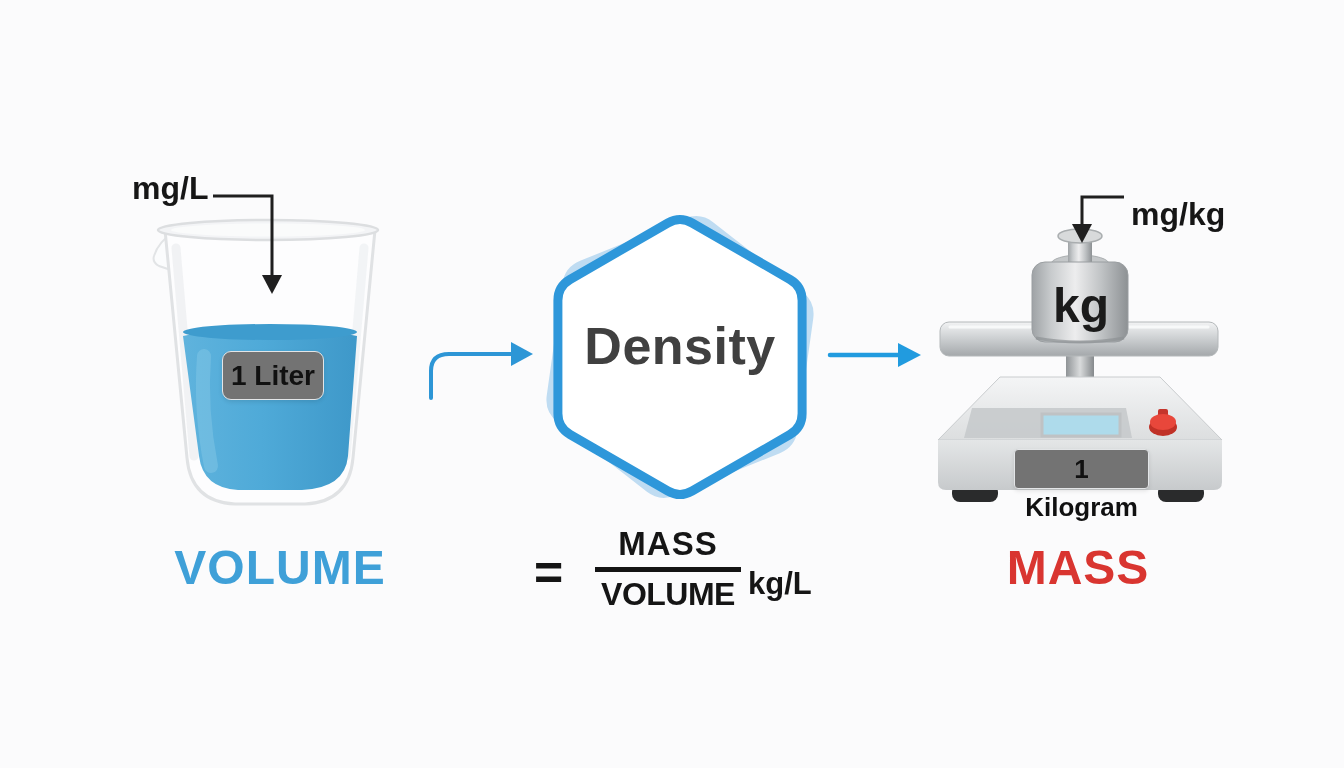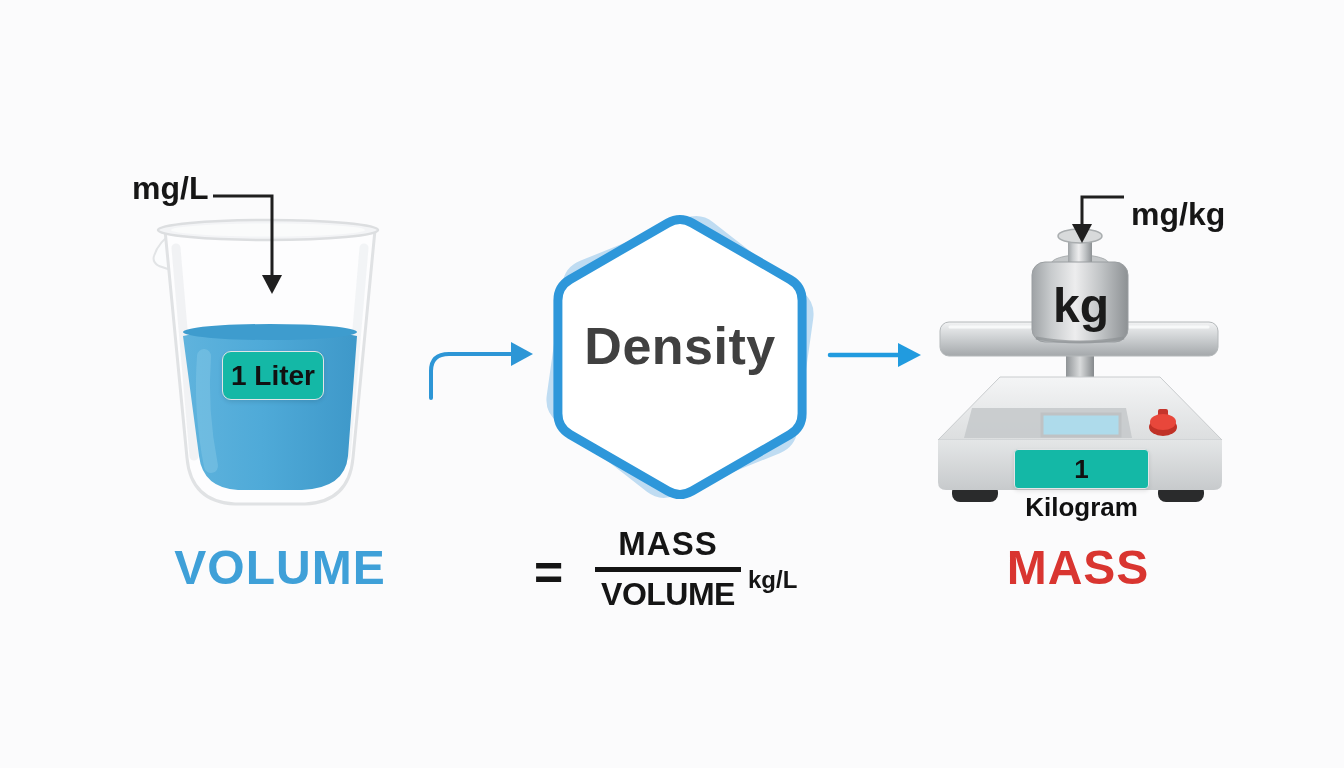--- a/index.html
+++ b/index.html
@@ -7,30 +7,30 @@
     position:relative;width:1344px;height:768px;overflow:hidden;
     background:#fbfbfc;
     font-family:"Liberation Sans", sans-serif;
   }
   .abs{position:absolute;}
   .annot{font-weight:700;font-size:32px;color:#161616;}
   .caption{font-weight:800;font-size:48px;letter-spacing:1px;text-align:center;}
   .density-title{font-weight:800;font-size:52px;color:#404040;text-align:center;letter-spacing:0.5px;}
   .density-unit{font-weight:700;font-size:29px;color:#1a1a1a;text-align:center;}
   .tag-label{
-    background:#14b8a6;border:1px solid #e3e5e7;border-radius:9px;
+    background:#737373;border:1px solid #e3e5e7;border-radius:9px;
     box-shadow:0 2px 4px rgba(0,0,0,0.10);
     color:#111;font-weight:700;text-align:center;
   }
   .eq{font-weight:800;font-size:50px;color:#151515;}
   .frac{width:150px;text-align:center;}
   .frac .num{font-weight:800;font-size:33px;color:#151515;letter-spacing:1px;line-height:33px;}
   .frac .bar{height:5px;background:#141414;margin:7px 2px 6px 2px;}
   .frac .den{font-weight:800;font-size:32px;color:#151515;letter-spacing:-0.5px;line-height:32px;}
-  .frac-unit{font-weight:800;font-size:24px;color:#151515;}
+  .frac-unit{font-weight:800;font-size:31px;color:#151515;}
   .kg-text{font-weight:700;font-size:48px;color:#1b1b1b;text-align:center;}
 </style>
 </head>
 <body>
 
 <div class="canvas">
 
   <svg class="abs" style="left:150px;top:216px;" width="240" height="300" viewBox="0 0 240 300">
     <defs>
       <linearGradient id="liquidH" x1="0" y1="0" x2="1" y2="0">

